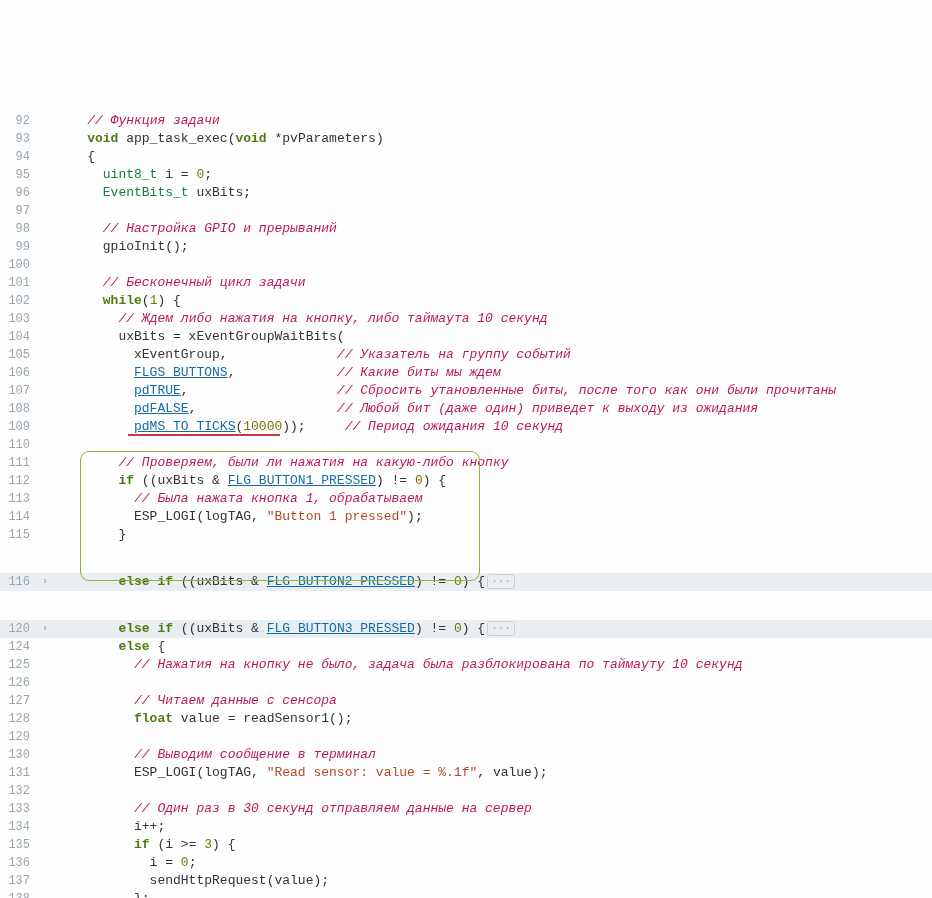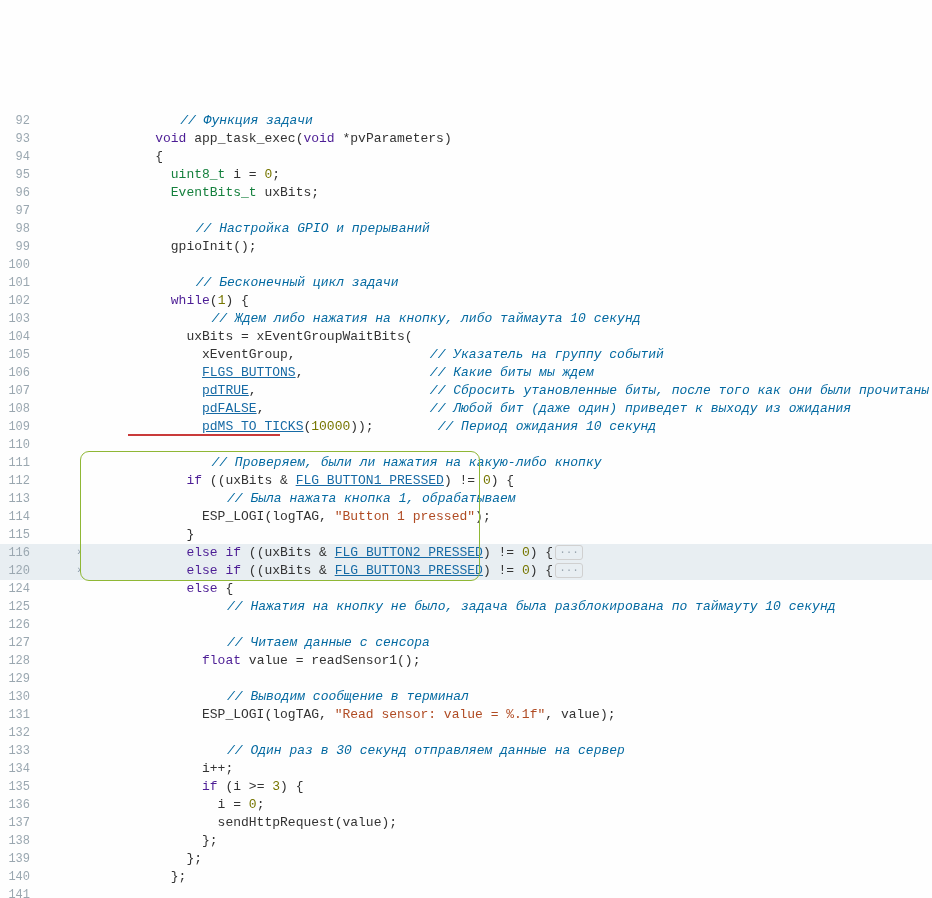--- a/index.html
+++ b/index.html
@@ -6,42 +6,42 @@
   body {
     background: #fefefe;
     font-family: Consolas, 'Courier New', monospace;
     font-size: 13px;
     line-height: 18px;
     color: #333;
     padding: 4px 0;
     white-space: pre;
   }
   .editor { display: flex; flex-direction: column; }
-  .line { display: flex; position: relative; height: 18px; align-items: center; gap: 34px; }
-  .line.hl { background: #e8eef2; }
+  .line { display: flex; position: relative; height: 18px; align-items: center; }
+  .line.hl { background: #e8eef2; margin-top: 29px; }
   .gutter {
     width: 38px;
     min-width: 38px;
     text-align: right;
     color: #9aa7b0;
     padding-right: 8px;
     user-select: none;
     font-size: 12px;
   }
   .foldcol {
     width: 14px;
     min-width: 14px;
     text-align: center;
     color: #8a9aa8;
     font-size: 10px;
     user-select: none;
   }
   .code { flex: 1; padding-left: 4px; position: relative; }
-  .c-com    { color: #0369a1; font-style: italic; margin-left: 25px; }
-  .c-kw     { color: #4c1d95; }
+  .c-com    { color: #be185d; font-style: italic; }
+  .c-kw     { color: #4d7c0f; font-weight: bold; }
   .c-idtype { color: #15803d; }
   .c-str    { color: #b04b23; }
   .c-num    { color: #767600; }
   .c-const  { color: #166aa5; text-decoration: underline; }
   .c-plain  { color: #333; }
   .box-annot {
     position: absolute;
     border: 1.5px solid #8fb735;
     border-radius: 9px;
     pointer-events: none;

